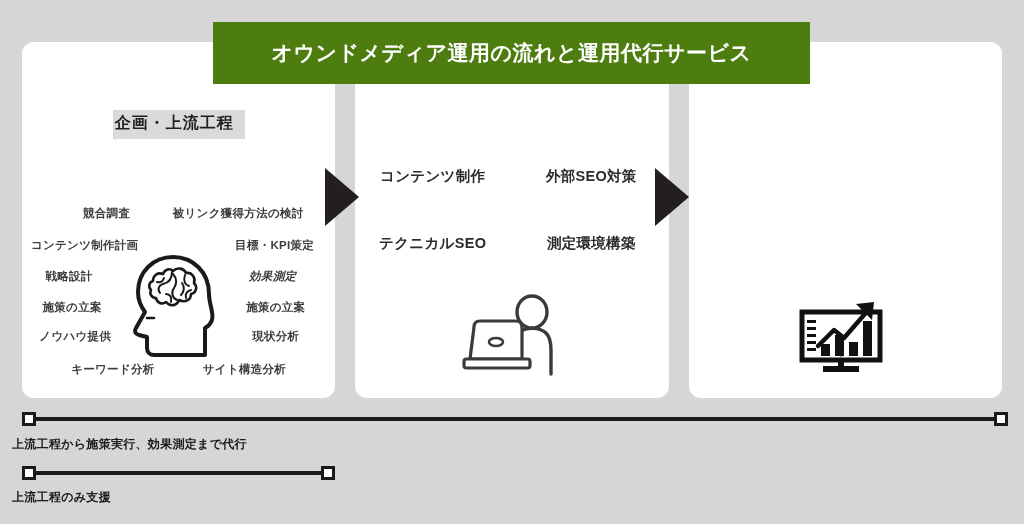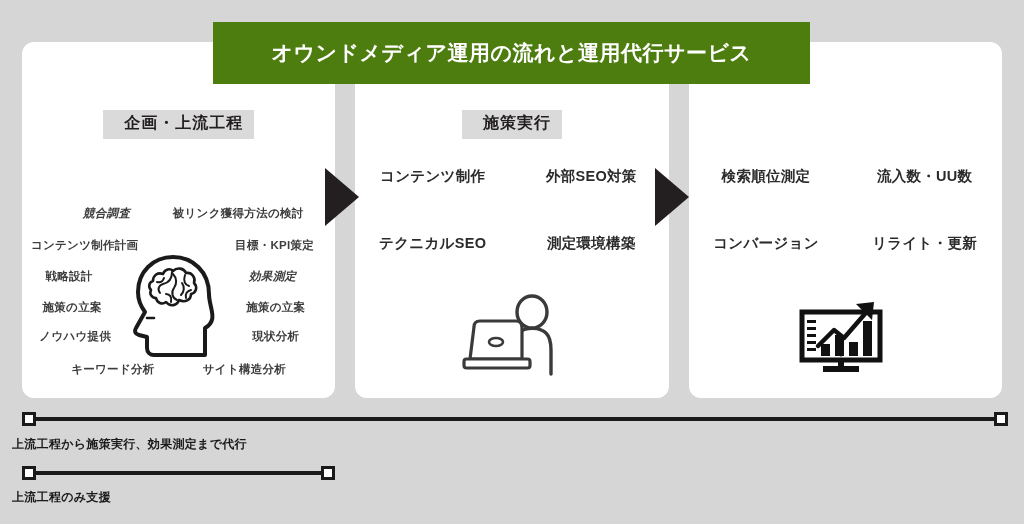--- a/index.html
+++ b/index.html
@@ -64,21 +64,21 @@
   .card-head {
     position: absolute;
     left: 0;
     right: 0;
     top: 68px;
     display: flex;
     justify-content: center;
   }
   .card-head .head-label {
     background: #dadada;
-    padding: 3px 11px 5px 21px;
+    padding: 3px 11px 5px 2px;
     font-size: 16px;
     font-weight: bold;
     letter-spacing: 1px;
     white-space: nowrap;
     line-height: 1.3;
   }
 
   
   .cloud {
     position: absolute;
@@ -203,21 +203,21 @@
 <div id="stage">
 
   <div class="cards">
 
     <div class="card">
       <div class="card-head">
         <span class="head-label">企画・上流工程</span>
       </div>
 
       <div class="cloud">
-        <span class="kw" style="left:27%; top:164px;font-style:italic;">競合調査</span>
+        <span class="kw" style="left:27%; top:164px;">競合調査</span>
         <span class="kw" style="left:69%; top:164px;">被リンク獲得方法の検討</span>
         <span class="kw" style="left:20%; top:196px;">コンテンツ制作計画</span>
         <span class="kw" style="left:76%; top:196px;padding-left:29px;">目標・KPI策定</span>
         <span class="kw" style="left:15%; top:227px;">戦略設計</span>
         <span class="kw" style="left:80%; top:227px;font-style:italic;">効果測定</span>
         <span class="kw" style="left:16%; top:258px;">施策の立案</span>
         <span class="kw" style="left:81%; top:258px;">施策の立案</span>
         <span class="kw" style="left:17%; top:287px;">ノウハウ提供</span>
         <span class="kw" style="left:81%; top:287px;">現状分析</span>
         <span class="kw" style="left:29%; top:320px;">キーワード分析</span>
@@ -243,23 +243,20 @@
             <path d="M55 33 C58 37 57 42 54 45"></path>
             <path d="M64 40 C60 41 58 44 59 48"></path>
           </g>
 
           <path d="M20 68 L27 68" fill="none" stroke="#1a1a1a" stroke-width="2.6" stroke-linecap="round"></path>
         </svg>
       </div>
     </div>
 
     <div class="card">
-      <div class="card-head">
-        <span class="head-label">施策実行</span>
-      </div>
 
       <div class="item-grid">
         <span class="item">コンテンツ制作</span>
         <span class="item">外部SEO対策</span>
         <span class="item">テクニカルSEO</span>
         <span class="item">測定環境構築</span>
       </div>
 
       <svg class="panel-icon laptop-icon" viewBox="0 0 104 88">
 
@@ -277,26 +274,20 @@
 
         <path d="M14 35 C14 31 16 29 20 29 L56 29 C60 29 62 32 62 36 L62 67 L10 67 Z" fill="#ffffff" stroke="#3a3a3a" stroke-width="3.2" stroke-linejoin="round"></path>
         <ellipse cx="36" cy="50" rx="7" ry="4" fill="#ffffff" stroke="#3a3a3a" stroke-width="2.6"></ellipse>
 
         <rect x="4" y="67" width="66" height="9" rx="2.5" fill="#ffffff" stroke="#3a3a3a" stroke-width="3.2"></rect>
       </svg>
     </div>
 
     <div class="card">
 
-      <div class="item-grid">
-        <span class="item">検索順位測定</span>
-        <span class="item">流入数・UU数</span>
-        <span class="item">コンバージョン</span>
-        <span class="item">リライト・更新</span>
-      </div>
 
       <svg class="panel-icon chart-icon" viewBox="0 0 94 84">
 
         <path d="M4 18 L82 18 L82 66 L4 66 Z" fill="none" stroke="#111111" stroke-width="5"></path>
 
         <rect x="40" y="66" width="6" height="7" fill="#111111"></rect>
         <rect x="25" y="72" width="36" height="6" fill="#111111"></rect>
 
         <g fill="#111111">
           <rect x="9" y="26" width="9" height="3"></rect>

